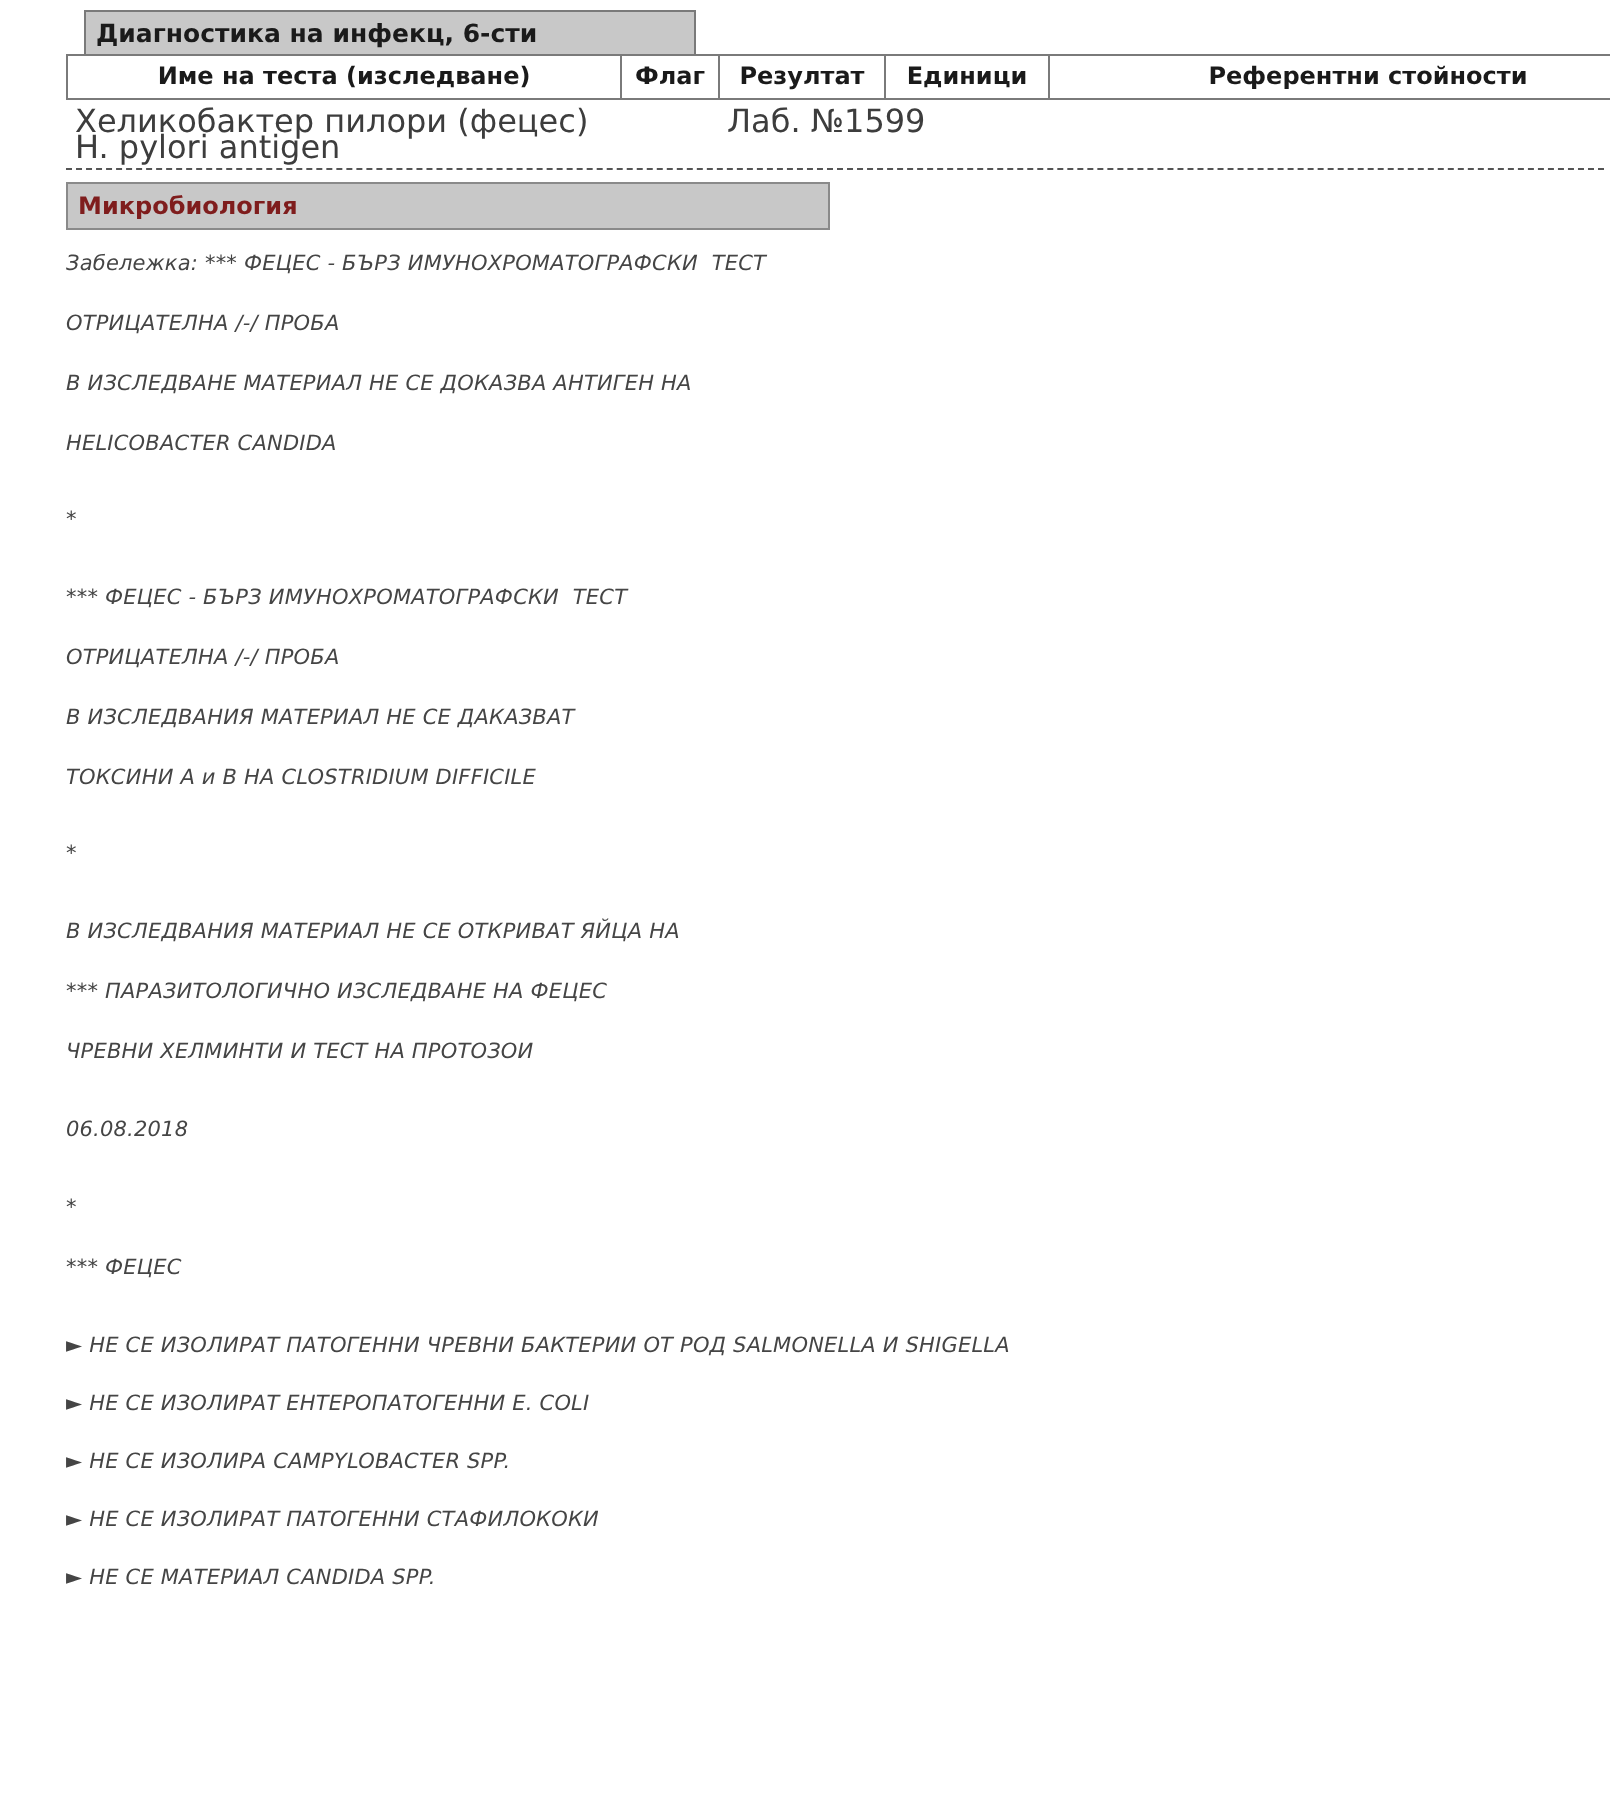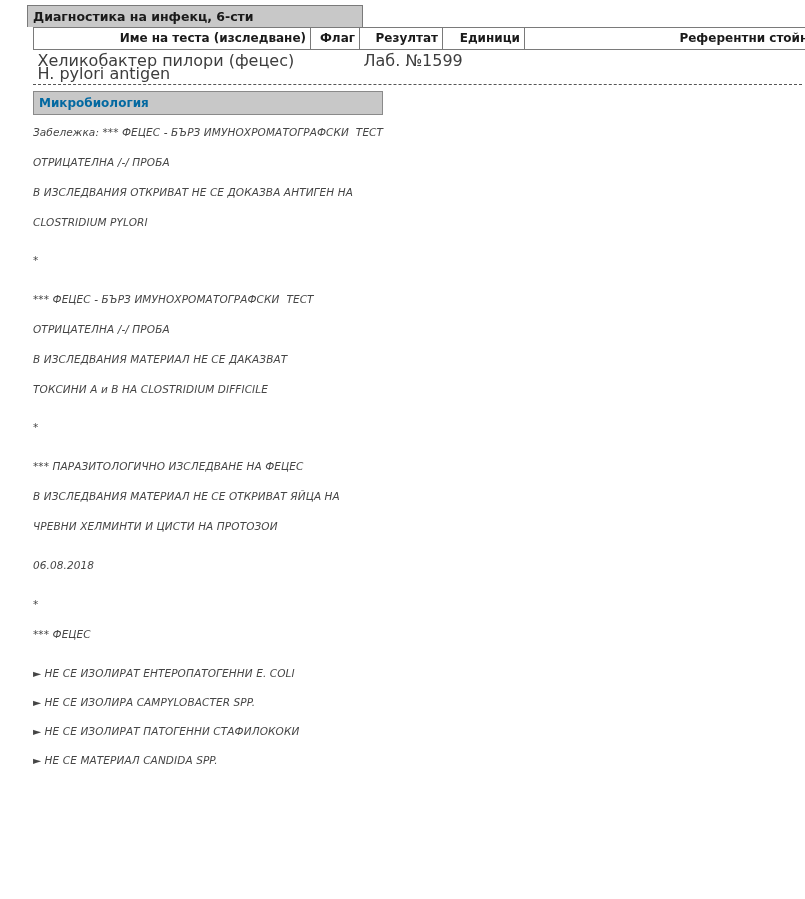--- a/index.html
+++ b/index.html
@@ -16,43 +16,43 @@
   }
   .page {
     position: relative;
     width: 805px;
     height: 899px;
     padding: 0;
     box-sizing: border-box;
   }
   .section-banner {
     box-sizing: border-box;
-    margin: 5px 0 0 27px;
-    width: 336px;
+    margin: 5px 0 0 42px;
+    width: 306px;
     background: #c8c8c8;
     border: 1px solid #7a7a7a;
     border-bottom: none;
     font-size: 12.5px;
     font-weight: bold;
     color: #1a1a1a;
     padding: 3px 5px 3px 5px;
     line-height: 15px;
   }
   .results-table {
     margin: 0 0 0 33px;
     width: 769px;
     border-collapse: collapse;
     table-layout: fixed;
   }
   .results-table th {
     border: 1px solid #7a7a7a;
     font-size: 12px;
     font-weight: bold;
     color: #1a1a1a;
-    text-align: right;
+    text-align: center;
     padding: 3px 4px;
     line-height: 15px;
     background: #ffffff;
     vertical-align: middle;
   }
   .results-table td {
     font-size: 16px;
     color: #3d3d3d;
     padding: 4px 4px 2px 4px;
     line-height: 13px;
@@ -71,26 +71,26 @@
     margin: 2px 0 0 33px;
     width: 769px;
     border-top: 1px dashed #555555;
     height: 0;
     font-size: 0;
     line-height: 0;
   }
   .micro-banner {
     box-sizing: border-box;
     margin: 6px 0 0 33px;
-    width: 350px;
+    width: 382px;
     background: #c8c8c8;
     border: 1px solid #8a8a8a;
     font-size: 12px;
     font-weight: bold;
-    color: #0369a1;
+    color: #7f1d1d;
     padding: 4px 5px 4px 5px;
     line-height: 14px;
   }
   .notes {
     margin: 0;
     padding: 10px 0 0 33px;
   }
   .note-line {
     font-size: 10.5px;
     color: #454545;
@@ -140,33 +140,34 @@
     </tbody>
   </table>
 
   <div class="dashed-sep"></div>
 
   <div class="micro-banner">Микробиология</div>
 
   <div class="notes">
     <div class="note-line">Забележка: *** ФЕЦЕС - БЪРЗ ИМУНОХРОМАТОГРАФСКИ  ТЕСТ</div>
     <div class="note-line">ОТРИЦАТЕЛНА /-/ ПРОБА</div>
-    <div class="note-line">В ИЗСЛЕДВАНИЯ ОТКРИВАТ НЕ СЕ ДОКАЗВА АНТИГЕН НА</div>
-    <div class="note-line star">CLOSTRIDIUM PYLORI</div>
+    <div class="note-line">В ИЗСЛЕДВАНЕ МАТЕРИАЛ НЕ СЕ ДОКАЗВА АНТИГЕН НА</div>
+    <div class="note-line star">HELICOBACTER CANDIDA</div>
     <div class="note-line gap-big">*</div>
     <div class="note-line">*** ФЕЦЕС - БЪРЗ ИМУНОХРОМАТОГРАФСКИ  ТЕСТ</div>
     <div class="note-line">ОТРИЦАТЕЛНА /-/ ПРОБА</div>
     <div class="note-line">В ИЗСЛЕДВАНИЯ МАТЕРИАЛ НЕ СЕ ДАКАЗВАТ</div>
     <div class="note-line star">ТОКСИНИ А и В НА CLOSTRIDIUM DIFFICILE</div>
     <div class="note-line gap-big">*</div>
+    <div class="note-line">В ИЗСЛЕДВАНИЯ МАТЕРИАЛ НЕ СЕ ОТКРИВАТ ЯЙЦА НА</div>
     <div class="note-line">*** ПАРАЗИТОЛОГИЧНО ИЗСЛЕДВАНЕ НА ФЕЦЕС</div>
-    <div class="note-line">В ИЗСЛЕДВАНИЯ МАТЕРИАЛ НЕ СЕ ОТКРИВАТ ЯЙЦА НА</div>
-    <div class="note-line gap-big">ЧРЕВНИ ХЕЛМИНТИ И ЦИСТИ НА ПРОТОЗОИ</div>
+    <div class="note-line gap-big">ЧРЕВНИ ХЕЛМИНТИ И ТЕСТ НА ПРОТОЗОИ</div>
     <div class="note-line gap-big">06.08.2018</div>
     <div class="note-line">*</div>
     <div class="note-line gap-big">*** ФЕЦЕС</div>
+    <div class="note-line bullet">► НЕ СЕ ИЗОЛИРАТ ПАТОГЕННИ ЧРЕВНИ БАКТЕРИИ ОТ РОД SALMONELLA И SHIGELLA</div>
     <div class="note-line bullet">► НЕ СЕ ИЗОЛИРАТ ЕНТЕРОПАТОГЕННИ E. COLI</div>
     <div class="note-line bullet">► НЕ СЕ ИЗОЛИРА CAMPYLOBACTER SPP.</div>
     <div class="note-line bullet">► НЕ СЕ ИЗОЛИРАТ ПАТОГЕННИ СТАФИЛОКОКИ</div>
     <div class="note-line bullet">► НЕ СЕ МАТЕРИАЛ CANDIDA SPP.</div>
   </div>
 
 </div>
 
 </body></html>

